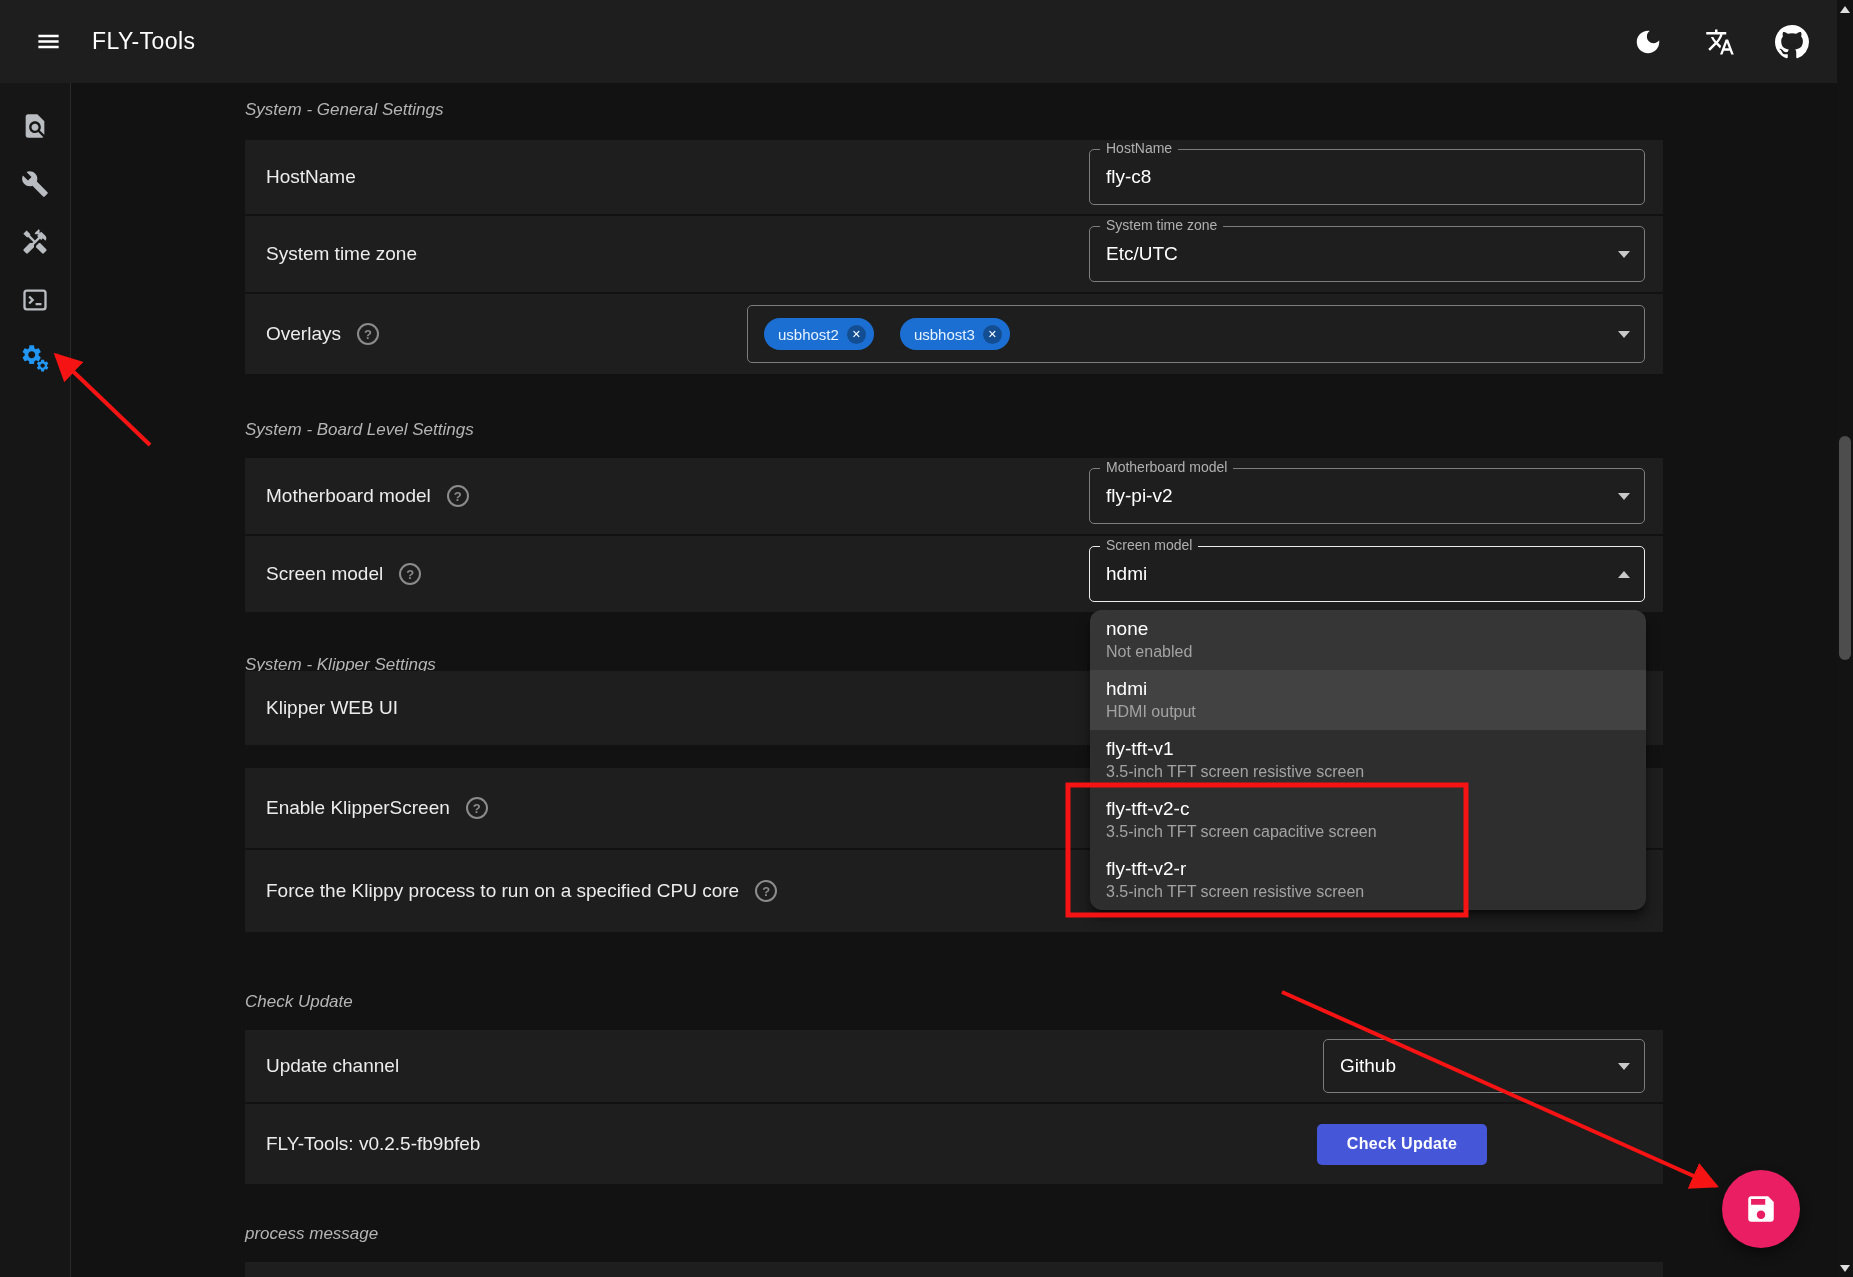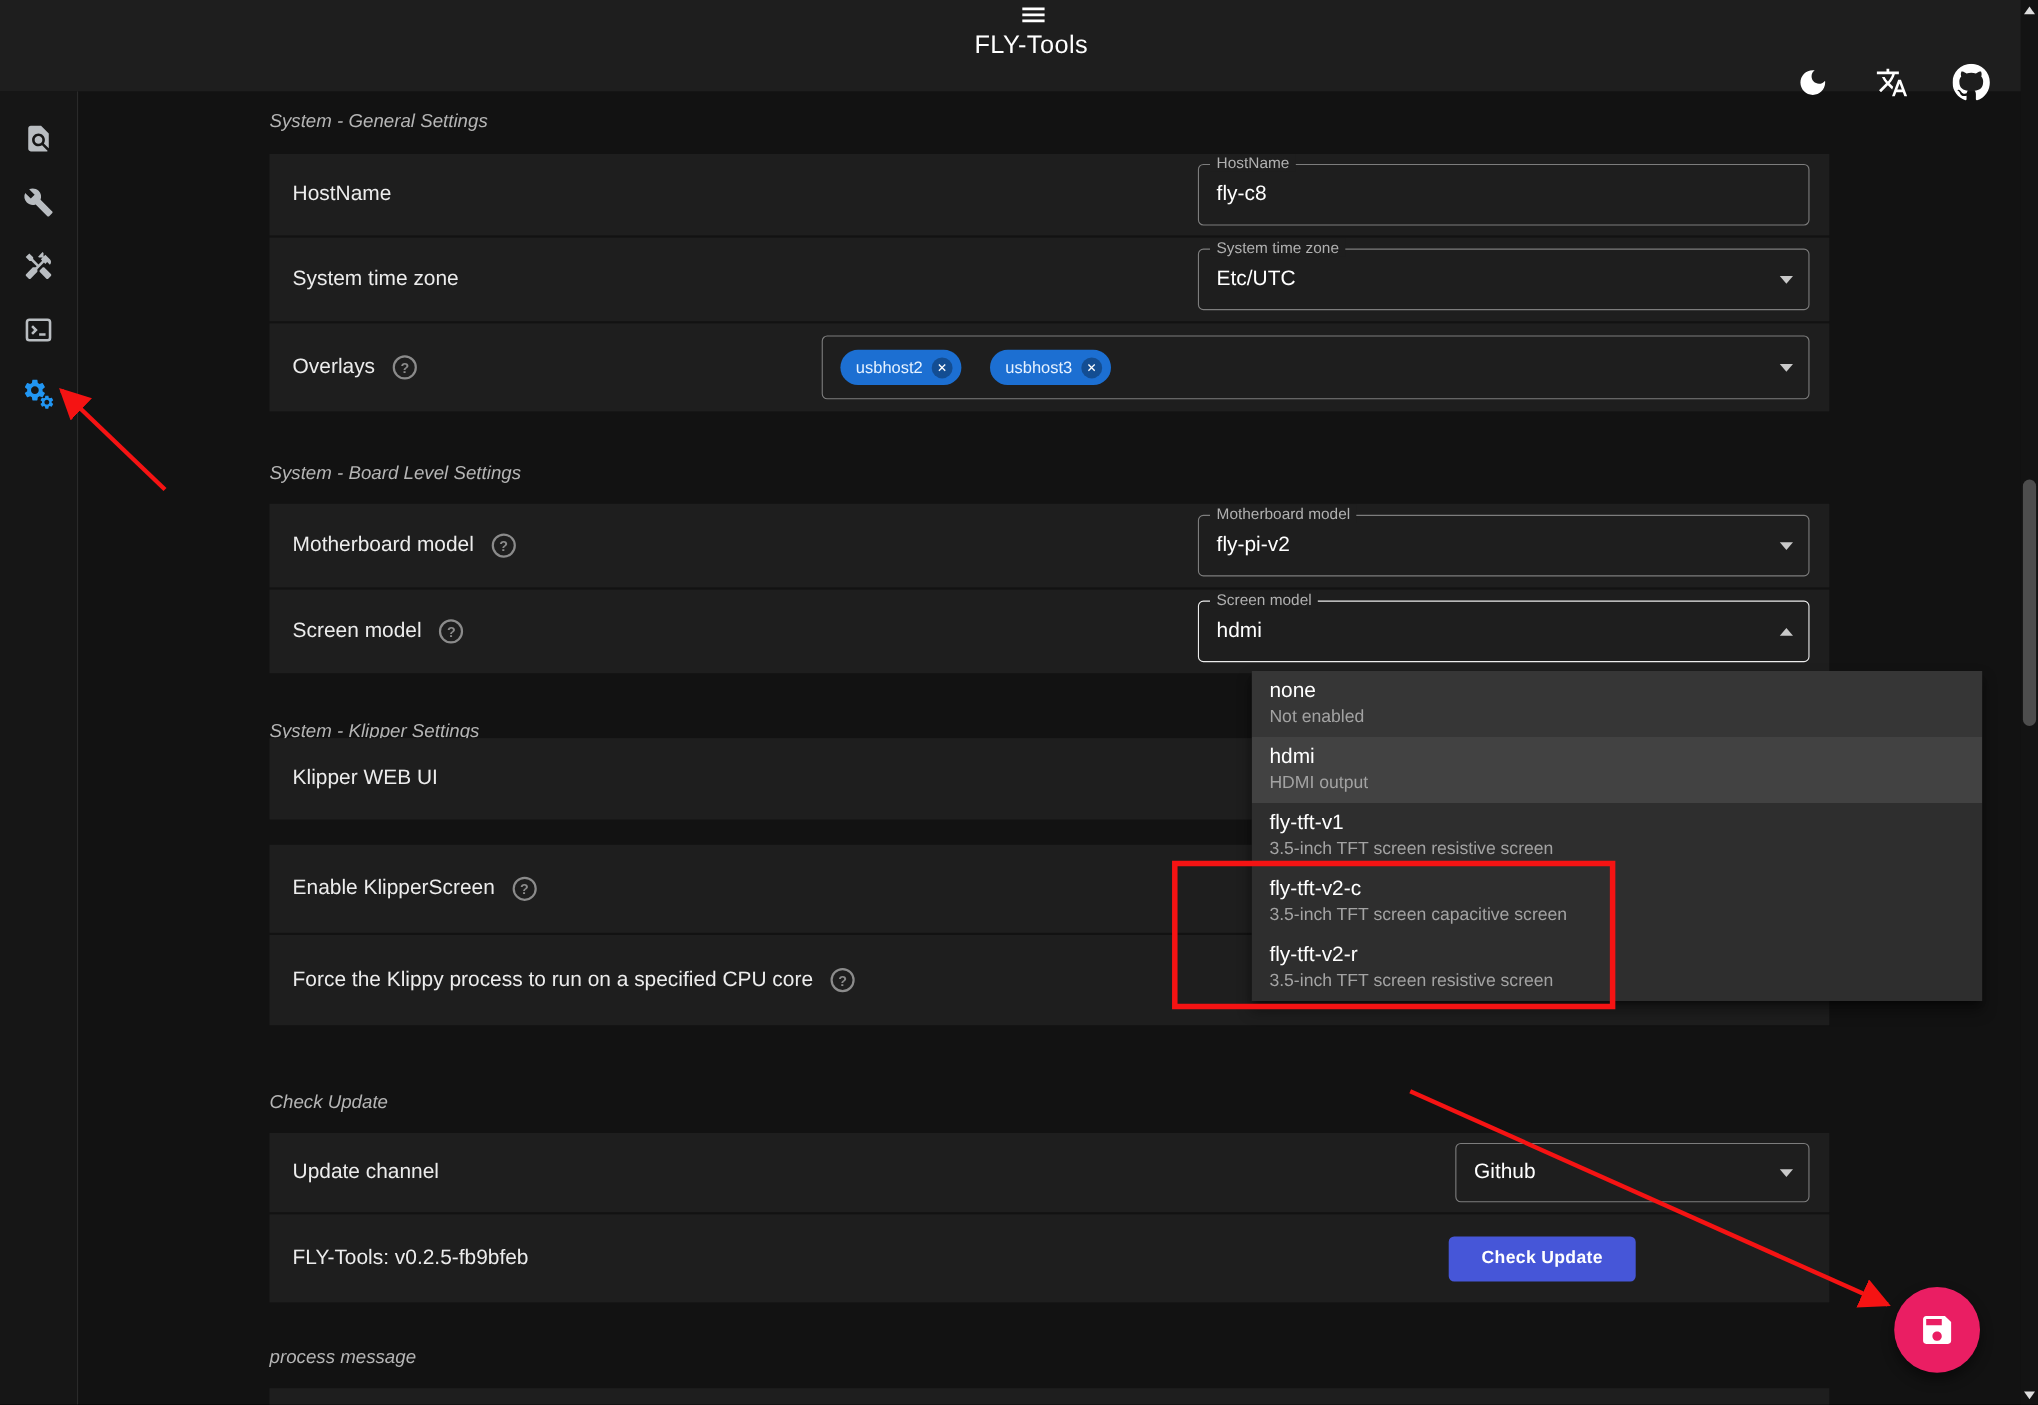--- a/index.html
+++ b/index.html
@@ -8,21 +8,21 @@
 
   .app{
     position:relative; width:1853px; height:1277px;
     background:var(--bg,#121212); overflow:hidden; color:#eee;
   }
 
   
   .appbar{
     position:absolute; top:0; left:0; width:1853px; height:83px;
     background:var(--appbar,#1e1e1e);
-    display:flex; align-items:center; z-index:30;flex-direction:column;
+    display:flex; align-items:center; z-index:30;
   }
   .icon-btn{ background:none; border:none; cursor:pointer; display:flex; align-items:center; justify-content:center; }
   .appbar .menu-btn{ margin-left:26px; width:44px; height:44px; }
   .app-title{ margin-left:22px; font-size:23px; font-weight:500; color:#fff; letter-spacing:.4px; }
   .appbar-right{ margin-left:auto; margin-right:40px; display:flex; align-items:center; gap:30px; }
   .appbar-right .icon-btn{ width:42px; height:42px; }
 
   
   .sidebar{
     position:absolute; top:83px; left:0; width:71px; bottom:0;
@@ -83,22 +83,22 @@
   }
 
   .btn{
     margin-left:auto; margin-right:158px; width:170px; height:41px;
     background:var(--button,#4656d8); color:#fff; border:none; border-radius:5px;
     font-family:inherit; font-size:16px; font-weight:bold; letter-spacing:.3px; cursor:pointer;
   }
 
   
   .menu{
-    position:absolute; left:1138px; top:610px; width:664px;
-    background:var(--menu,#2e2e2e); border-radius:0; overflow:hidden; z-index:40;
+    position:absolute; left:1090px; top:610px; width:556px;
+    background:var(--menu,#2e2e2e); border-radius:12px; overflow:hidden; z-index:40;
     box-shadow:0 5px 5px -3px rgba(0,0,0,.5), 0 8px 12px 1px rgba(0,0,0,.38);
   }
   .menu-item{ height:60px; padding:7px 16px 0; cursor:pointer; }
   .menu-item.none-item{ background:var(--menuNone,#363636); }
   .menu-item.selected{ background:var(--menuSel,#424242); }
   .mi-title{ font-size:19px; color:#fff; line-height:24px; }
   .mi-sub{ font-size:16px; color:#a3a3a3; line-height:22px; }
 
   
   .fab{

